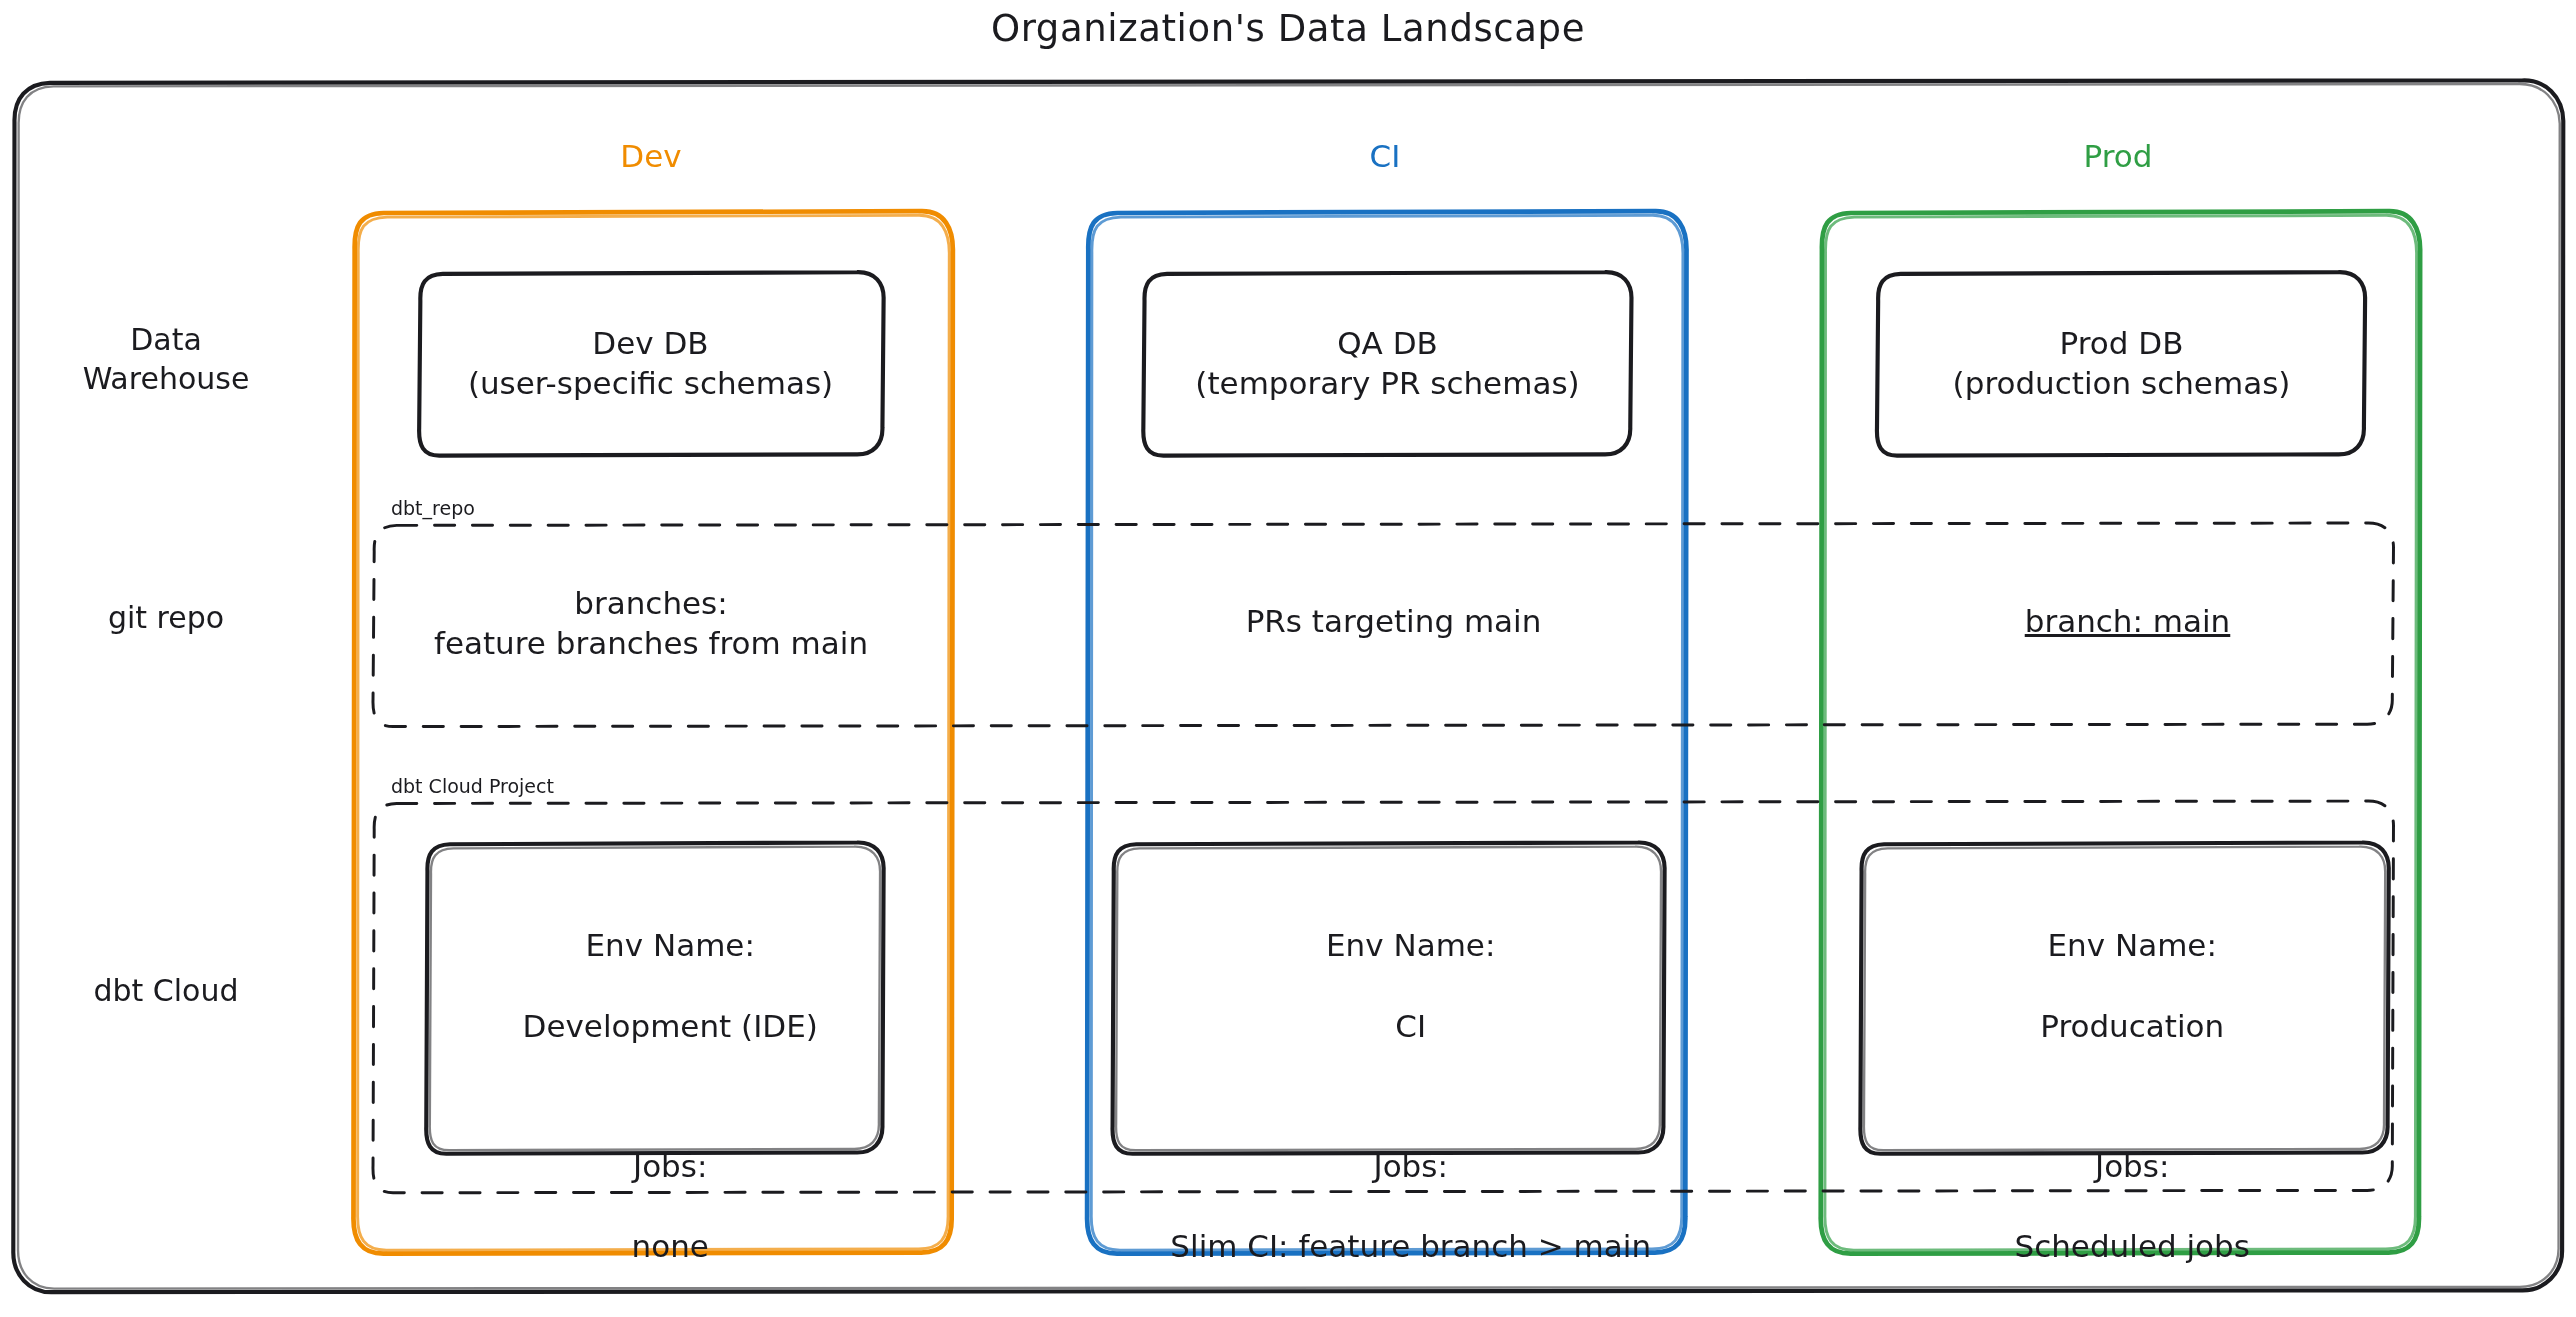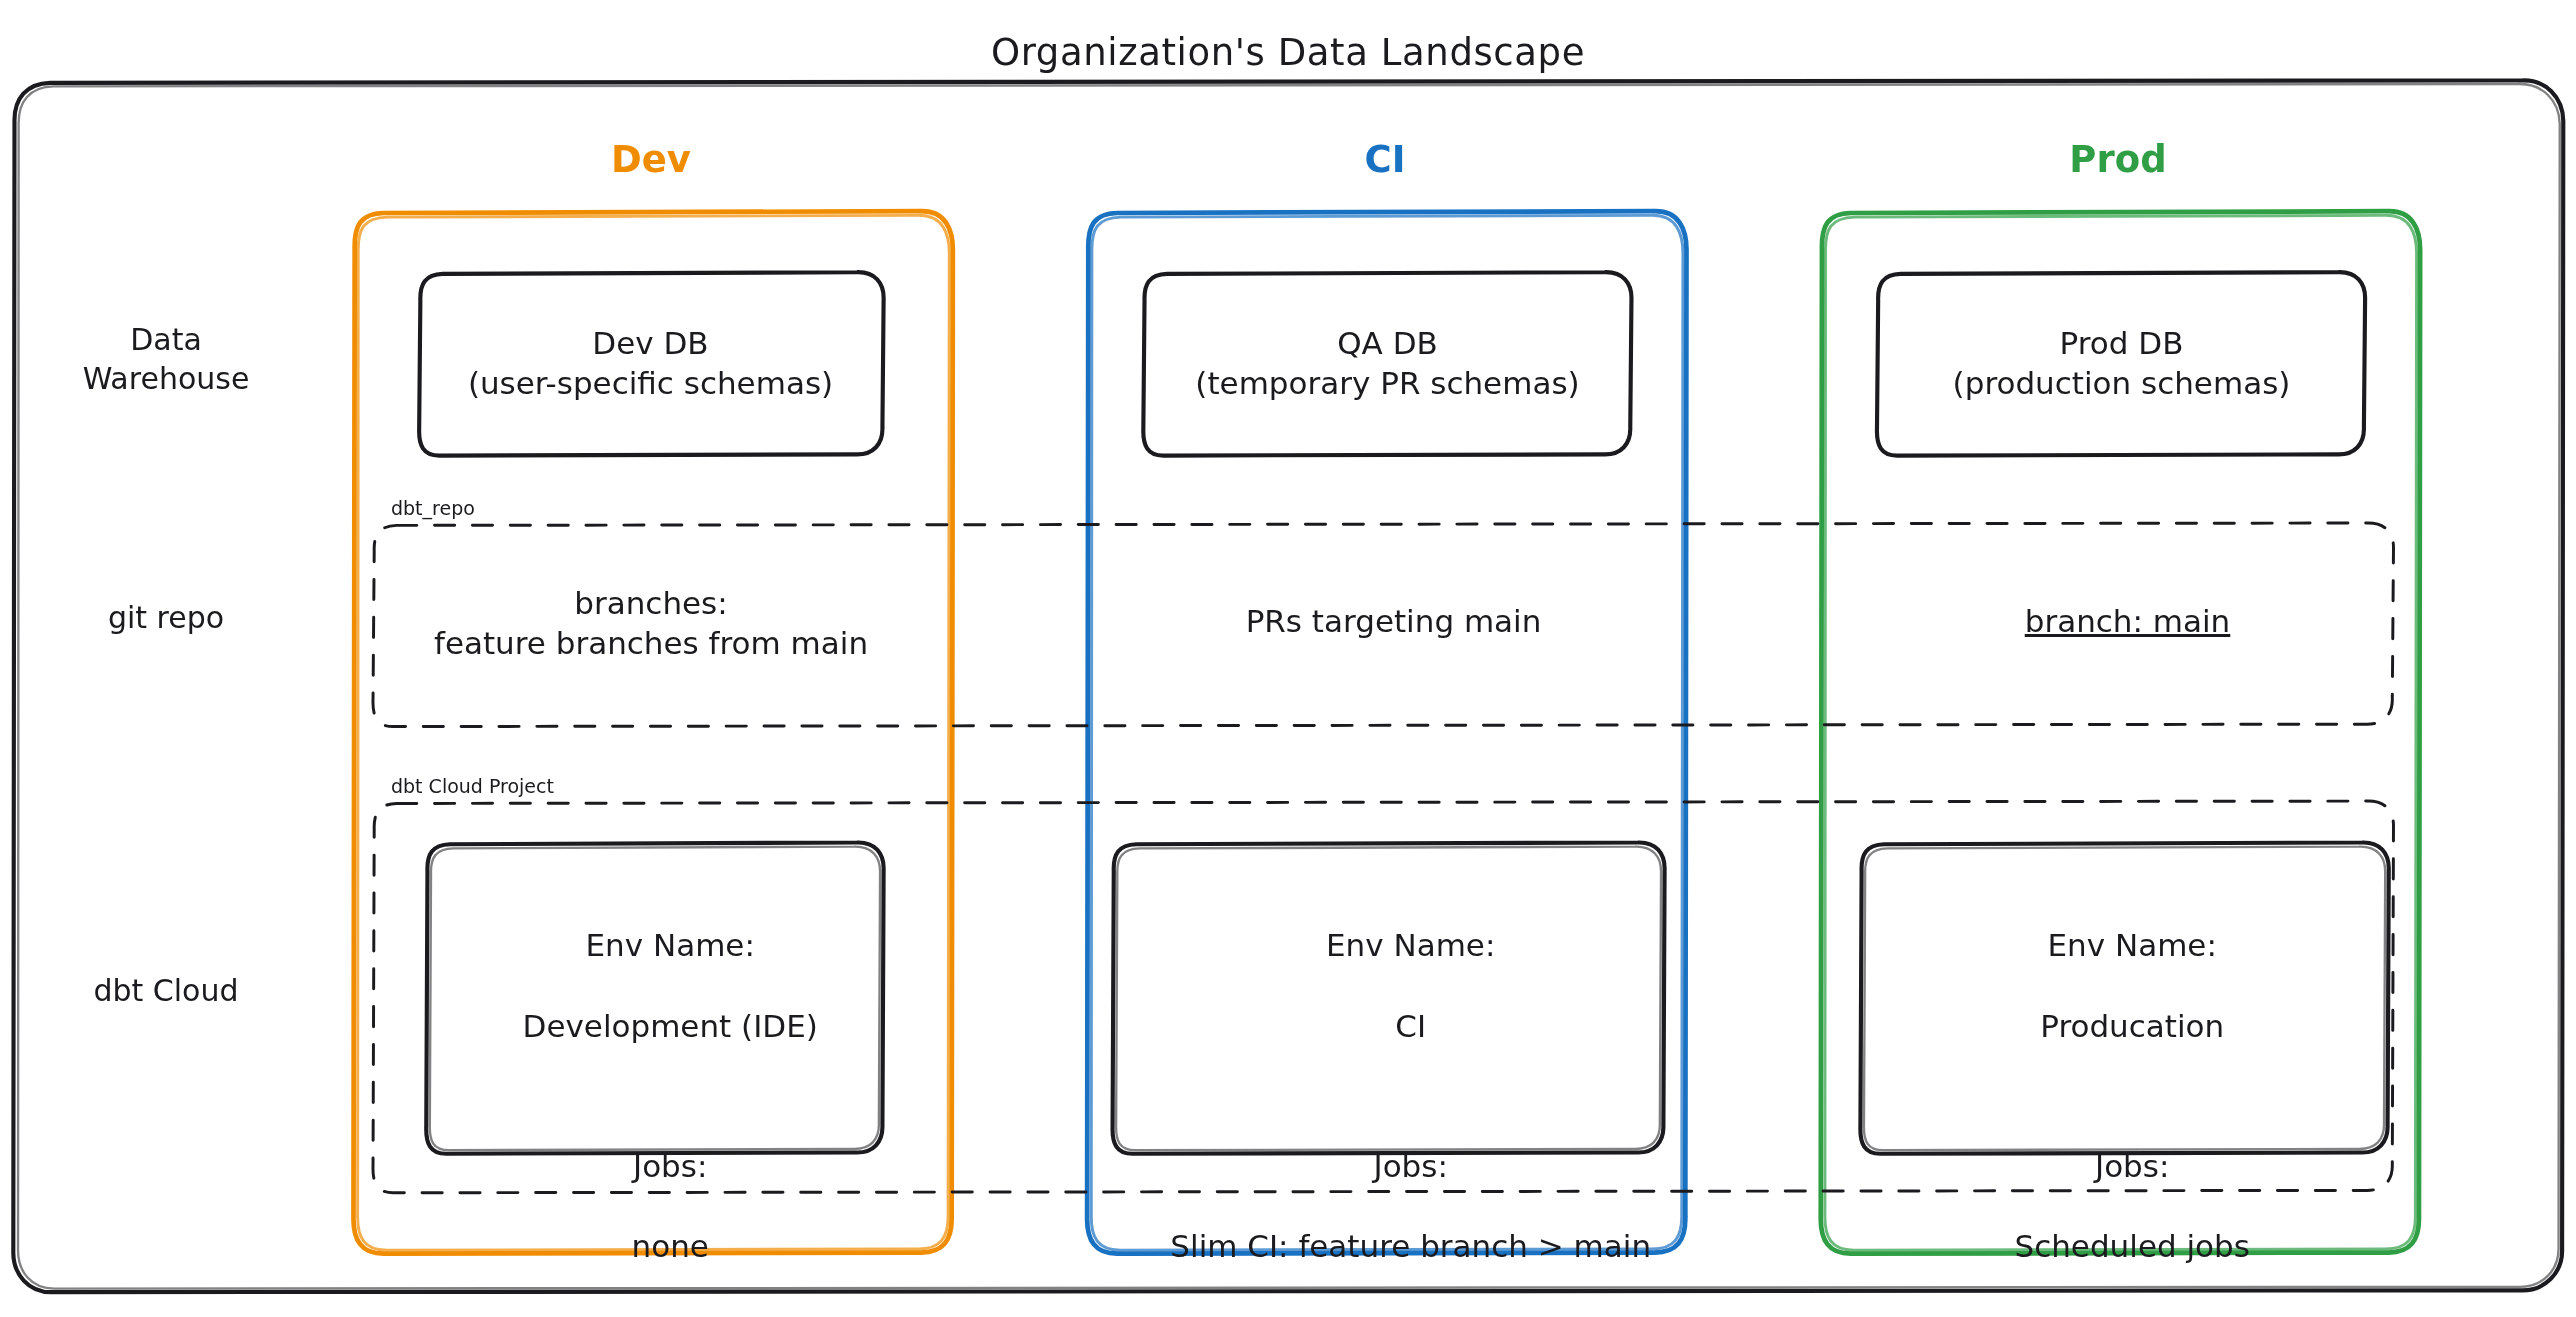--- a/index.html
+++ b/index.html
@@ -9,31 +9,30 @@
     color:#1b1b1f;
   }
   #canvas{position:absolute;inset:0;width:2576px;height:1317px;}
   .svg-layer{position:absolute;left:0;top:0;width:2576px;height:1317px;pointer-events:none;}
   .lbl{position:absolute;text-align:center;line-height:1.30;white-space:pre;}
 
   
   #title{
     left:0;top:4.7px;width:2576px;font-size:37px;letter-spacing:0.6px;
     color:#1b1b1f;
-    margin-top:24px;
   }
 
   
   .row-label{font-size:30px;color:#1b1b1f;}
   #row-dw{left:36px;top:320px;width:260px;}
   #row-git{left:36px;top:598px;width:260px;}
   #row-dbt{left:36px;top:971px;width:260px;}
 
   
-  .col-header{font-size:37px;font-weight:700;}
+  .col-header{font-size:31px;font-weight:400;}
   #col-dev{left:521px;top:136px;width:260px;color:#f08c00;}
   #col-ci{left:1255px;top:136px;width:260px;color:#1971c2;}
   #col-prod{left:1988px;top:136px;width:260px;color:#2f9e44;}
 
   
   .group-caption{font-size:19px;text-align:left;color:#1b1b1f;}
   #cap-repo{left:391px;top:496px;width:414px;}
   #cap-project{left:391px;top:774px;width:414px;}
 
   

